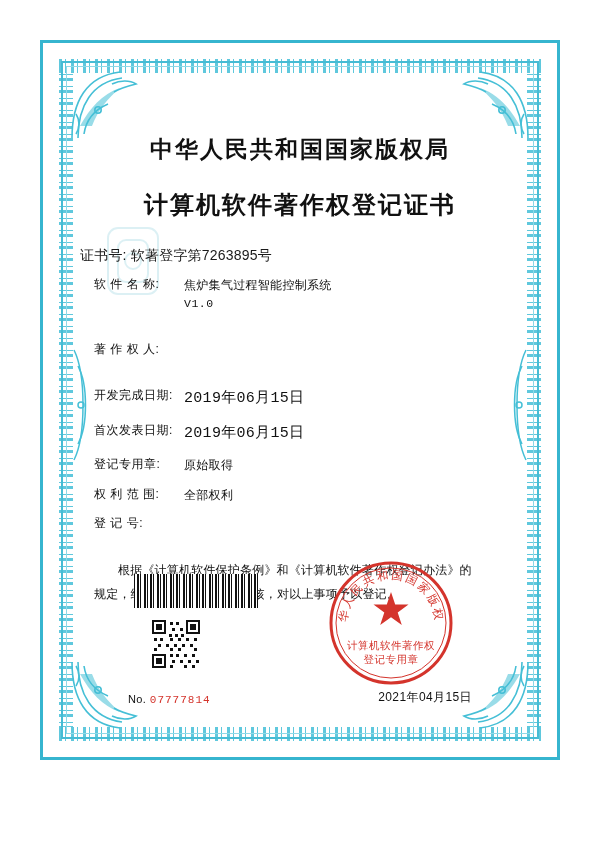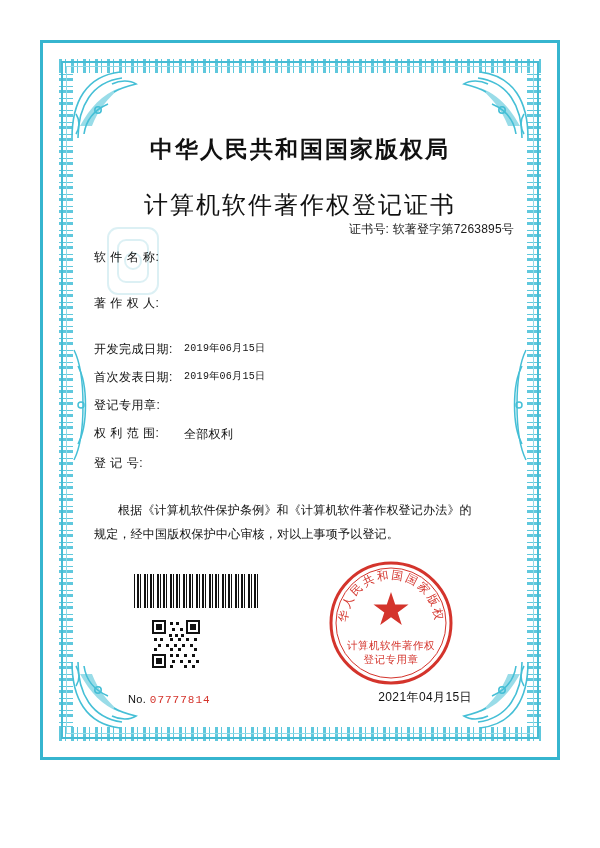--- a/index.html
+++ b/index.html
@@ -121,29 +121,30 @@
     font-size: 23px;
     font-weight: bold;
     letter-spacing: 2px;
     color: #111;
     margin-top: 48px;
   }
   .title-sub {
     text-align: center;
     font-family: "Liberation Serif", serif;
     font-size: 24px;
-    font-weight: normal;
+    font-weight: bold;
     letter-spacing: 2px;
     color: #111;
     margin-top: 24px;
   }
   .cert-no {
-    text-align: right;
-    font-size: 12px;
+    text-align: left;
+    font-size: 14px;
     color: #1a1a1a;
+    margin-top: 26px;
     padding-right: 6px;
     letter-spacing: 0.2px;
   }
 
   .field-block { margin-top: 8px; }
   .field-row {
     display: flex;
     align-items: flex-start;
     margin-top: 11px;
     font-size: 12px;
@@ -161,21 +162,21 @@
     flex: 1;
     letter-spacing: 0.3px;
     line-height: 1.55;
   }
   .field-value .sub {
     display: block;
     font-family: "Liberation Mono", monospace;
     font-size: 11.5px;
     letter-spacing: 0.5px;
   }
-  .mono { font-family: "Liberation Mono", monospace; font-size: 10px; }
+  .mono { font-family: "Liberation Mono", monospace; font-size: 15px; }
 
   .spacer-lg { height: 18px; }
 
   .para {
     margin-top: 26px;
     font-size: 12px;
     line-height: 2.0;
     color: #111;
     padding: 0 8px 0 14px;
     text-align: justify;
@@ -327,20 +328,24 @@
 
     <div class="title-main">中华人民共和国国家版权局</div>
     <div class="title-sub">计算机软件著作权登记证书</div>
 
     <div class="cert-no">证书号: 软著登字第7263895号</div>
 
     <div class="field-block">
 
       <div class="field-row">
         <div class="field-label">软 件 名 称:</div>
+        <div class="field-value">
+          <span>焦炉集气过程智能控制系统</span>
+          <span class="sub">V1.0</span>
+        </div>
       </div>
 
       <div class="spacer-lg"></div>
 
       <div class="field-row">
         <div class="field-label">著 作 权 人:</div>
       </div>
 
       <div class="spacer-lg"></div>
 
@@ -349,20 +354,21 @@
         <div class="field-value mono">2019年06月15日</div>
       </div>
 
       <div class="field-row">
         <div class="field-label">首次发表日期:</div>
         <div class="field-value mono">2019年06月15日</div>
       </div>
 
       <div class="field-row">
         <div class="field-label">登记专用章:</div>
+        <div class="field-value">原始取得</div>
       </div>
 
       <div class="field-row">
         <div class="field-label">权 利 范 围:</div>
         <div class="field-value">全部权利</div>
       </div>
 
       <div class="field-row">
         <div class="field-label">登 记 号:</div>
       </div>

